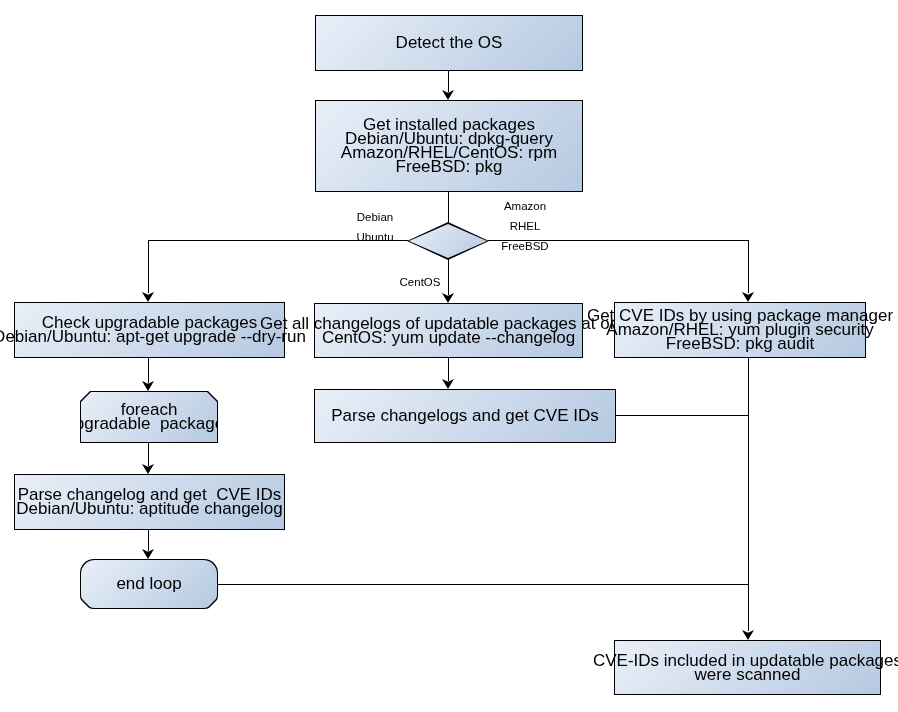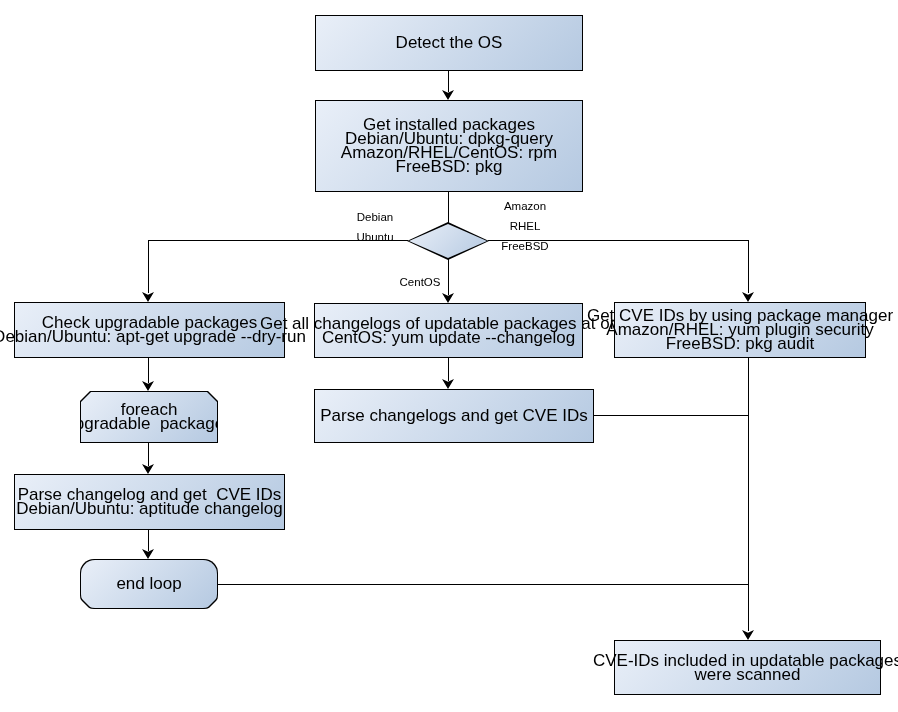--- a/index.html
+++ b/index.html
@@ -147,21 +147,21 @@
     <div class="shape-inner">
       <span class="txt">end loop</span>
     </div>
   </div>
 
   <div class="node" style="left:314px;top:303px;width:269px;height:55px">
     <span class="txt">Get all changelogs of updatable packages at once
 CentOS: yum update --changelog</span>
   </div>
 
-  <div class="node" style="left:314px;top:389px;width:280px;height:54px">
+  <div class="node" style="left:314px;top:389px;width:302px;height:54px">
     <span class="txt">Parse changelogs and get CVE IDs</span>
   </div>
 
   <div class="node" style="left:614px;top:302px;width:252px;height:56px">
     <span class="txt">Get CVE IDs by using package manager
 Amazon/RHEL: yum plugin security
 FreeBSD: pkg audit</span>
   </div>
 
   <div class="node" style="left:614px;top:640px;width:267px;height:55px">

